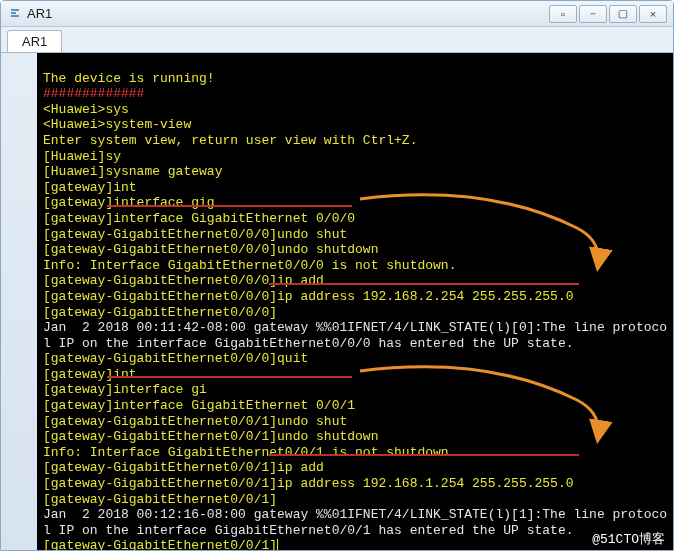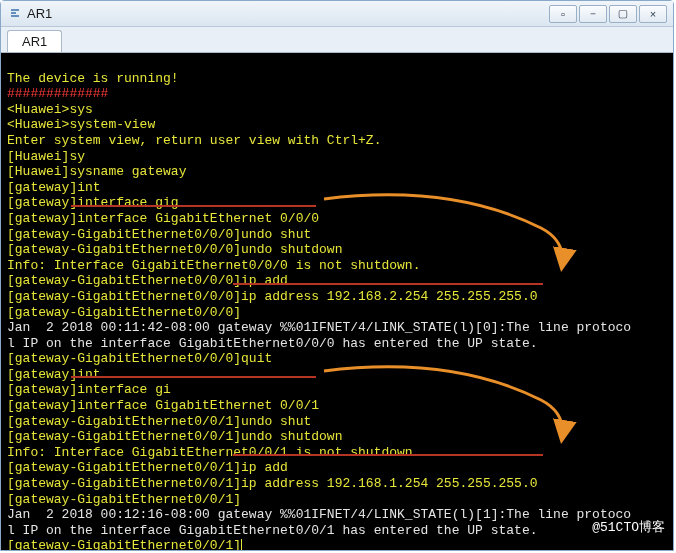--- a/index.html
+++ b/index.html
@@ -84,20 +84,21 @@
       flex: 1;
       background: #000;
       color: #d9d926;
       font-family: "Courier New", monospace;
       font-size: 13px;
       line-height: 15.6px;
       padding: 2px 6px;
       white-space: pre;
       overflow: hidden;
       position: relative;
+      margin-left: 36px;
     }
     .yellow { color: #e6e63a; }
     .red { color: #ff3b3b; }
     .white { color: #e4e4e4; }
     .annot {
       position: absolute;
       pointer-events: none;
     }
     .underline {
       position: absolute;
@@ -107,21 +108,21 @@
     .cursor {
       display: inline-block;
       width: 1px;
       height: 13px;
       background: #e6e63a;
       vertical-align: middle;
     }
     .watermark {
       position: absolute;
       right: 8px;
-      bottom: 14px;
+      bottom: 2px;
       color: #fff;
       font-size: 13px;
       text-shadow: 0 0 3px rgba(0,0,0,0.8);
     }
   </style>
 </head>
 <body>
 
 <div class="window">
   <div class="titlebar">

